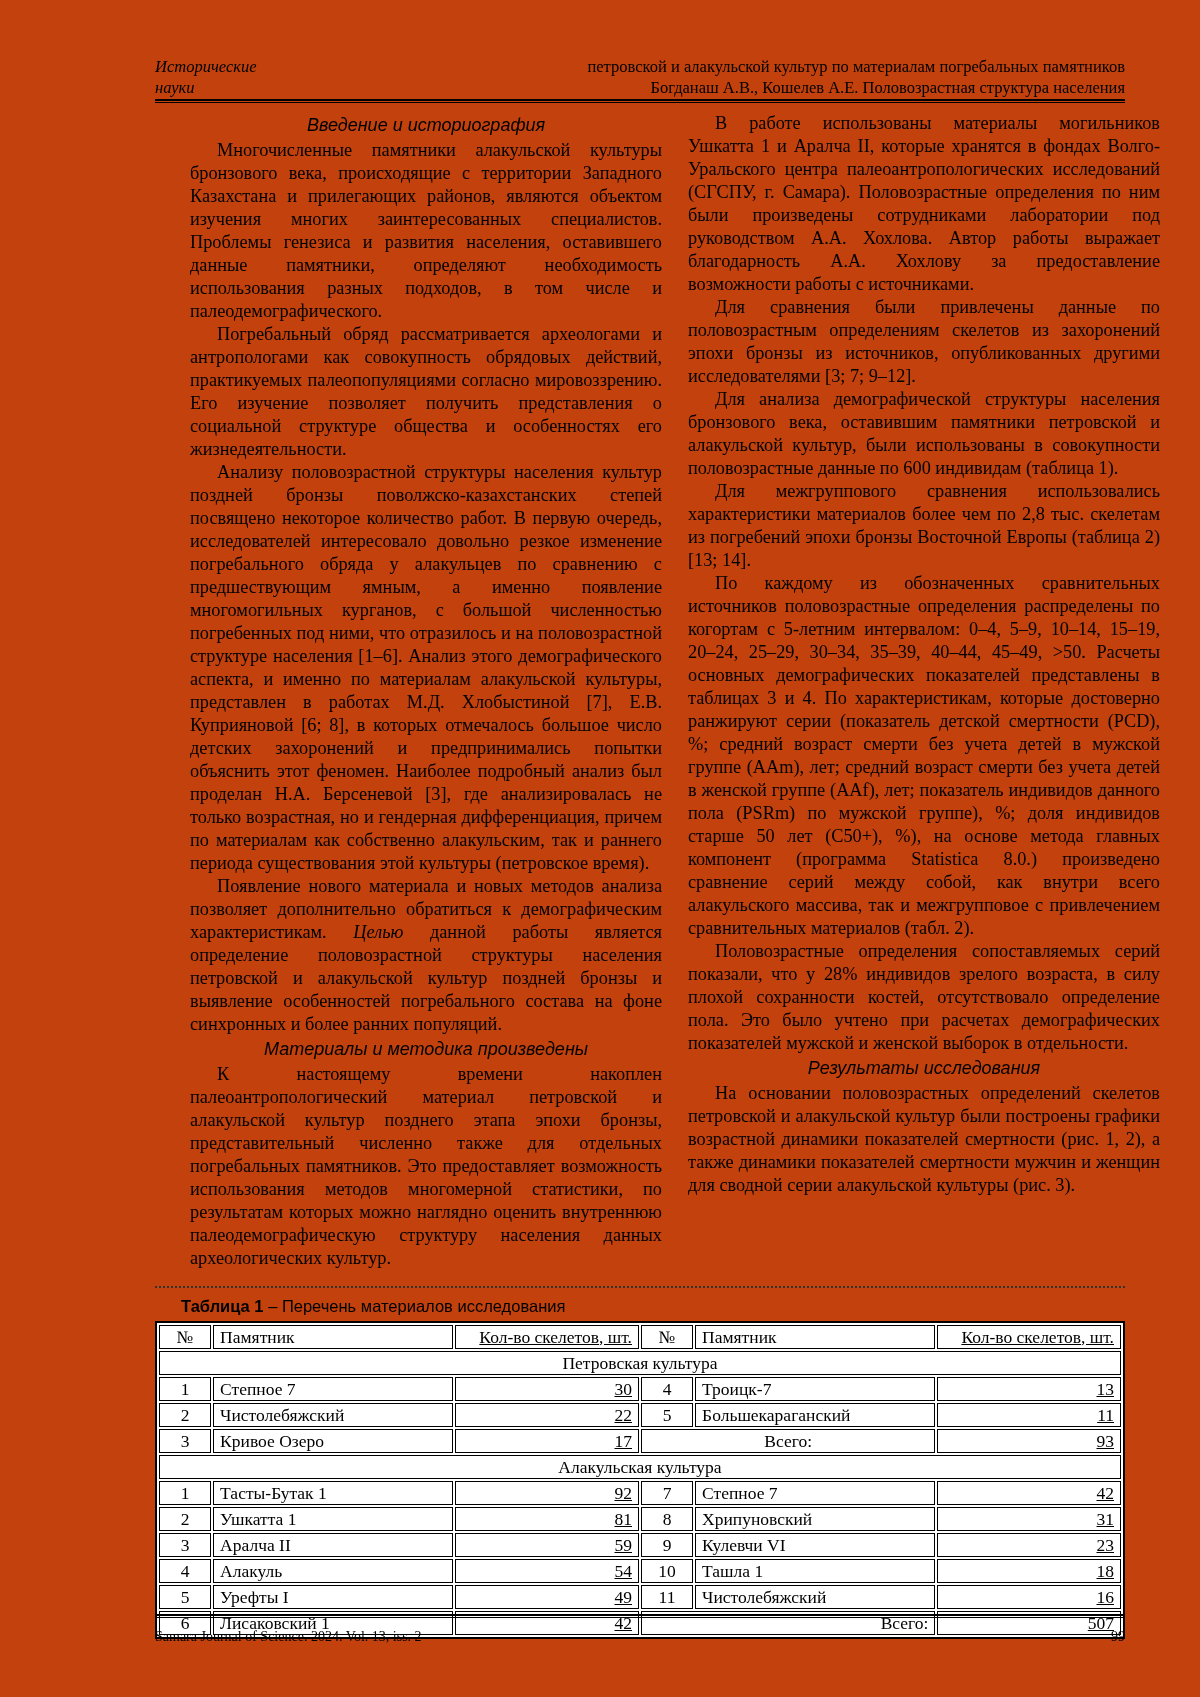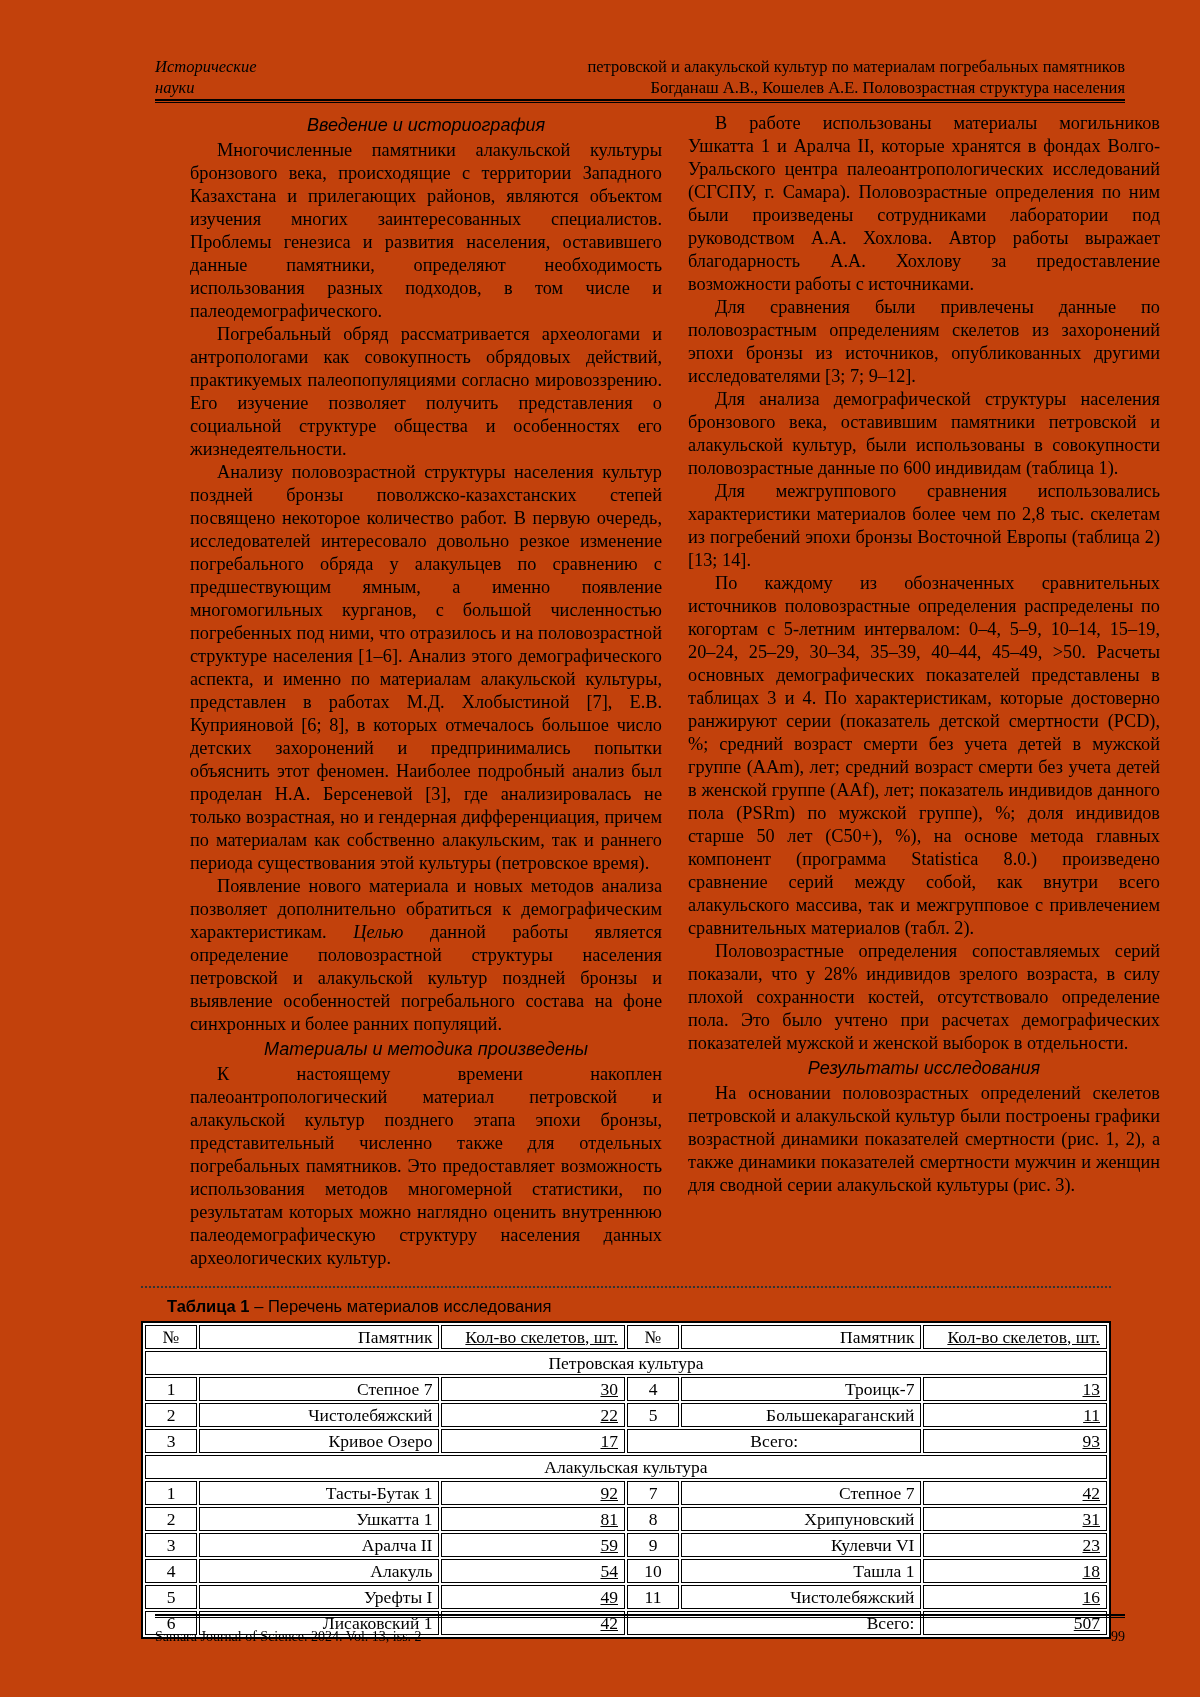--- a/index.html
+++ b/index.html
@@ -15,30 +15,30 @@
 
   
   .columns{position:absolute;left:155px;top:112px;width:970px;height:1176px;overflow:hidden;
     display:flex;gap:26px;margin-left:35px;}
   .col{width:472px;font-size:18.3px;line-height:23px;text-align:justify;}
   .col p{margin:0;text-indent:27px;}
   h3.sec{font-family:"Liberation Sans",sans-serif;font-style:italic;font-weight:normal;
     font-size:18px;text-align:center;margin:2px 0 2px 0;text-indent:0;line-height:23px;}
 
   
-  .below{position:absolute;left:141px;top:1286px;width:970px;}
+  .below{position:absolute;left:155px;top:1286px;width:970px;}
   .dotted-sep{border-top:2px dotted #333;height:0;margin-bottom:8px;}
   .table-caption{font-family:"Liberation Sans",sans-serif;font-size:16.5px;margin:0 0 4px 26px;line-height:21px;}
   .table-caption b{font-weight:bold;}
   table.mat{width:100%;table-layout:fixed;border-collapse:separate;border-spacing:2px;
     border:2px solid #000;font-size:17.5px;background:#fff;}
   table.mat td,table.mat th{border:1px solid #000;padding:0 6px;height:22px;font-weight:normal;
     overflow:hidden;white-space:nowrap;}
   .c-num{width:4.4%;text-align:center;}
-  .c-site{width:25.6%;text-align:right;}
+  .c-site{width:25.6%;text-align:left;}
   .c-count{width:19.2%;text-align:right;text-decoration:underline;}
   th{text-align:center;}
   td.section-title{text-align:center;}
   td.total-center{text-align:center;}
   td.total-right{text-align:right;padding-right:10px;}
 
   
   .footer{position:absolute;left:155px;top:1614px;width:970px;}
   .footer-rule{height:4px;border-top:2px solid #000;border-bottom:1px solid #000;box-sizing:border-box;margin-bottom:8px;}
   .footer-row{display:flex;justify-content:space-between;font-size:14px;line-height:22px;}

